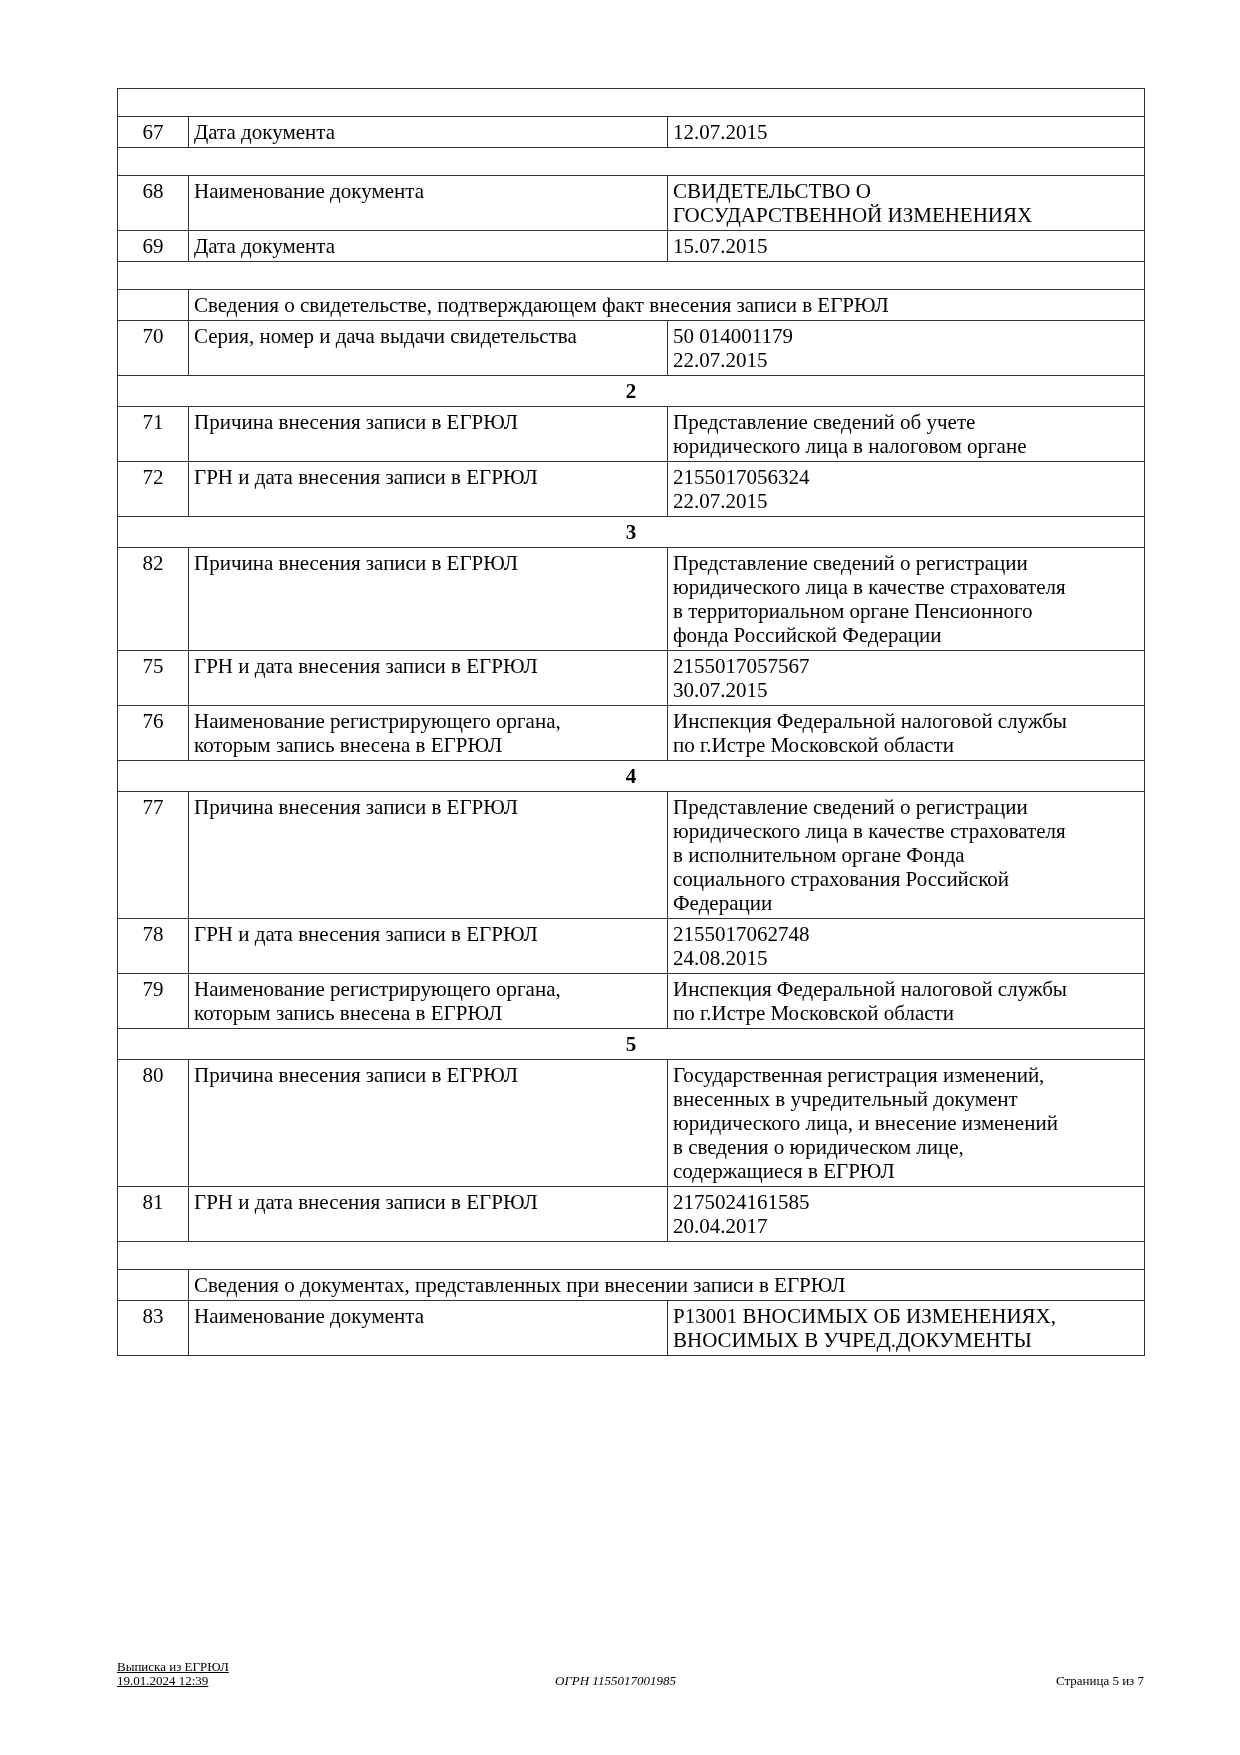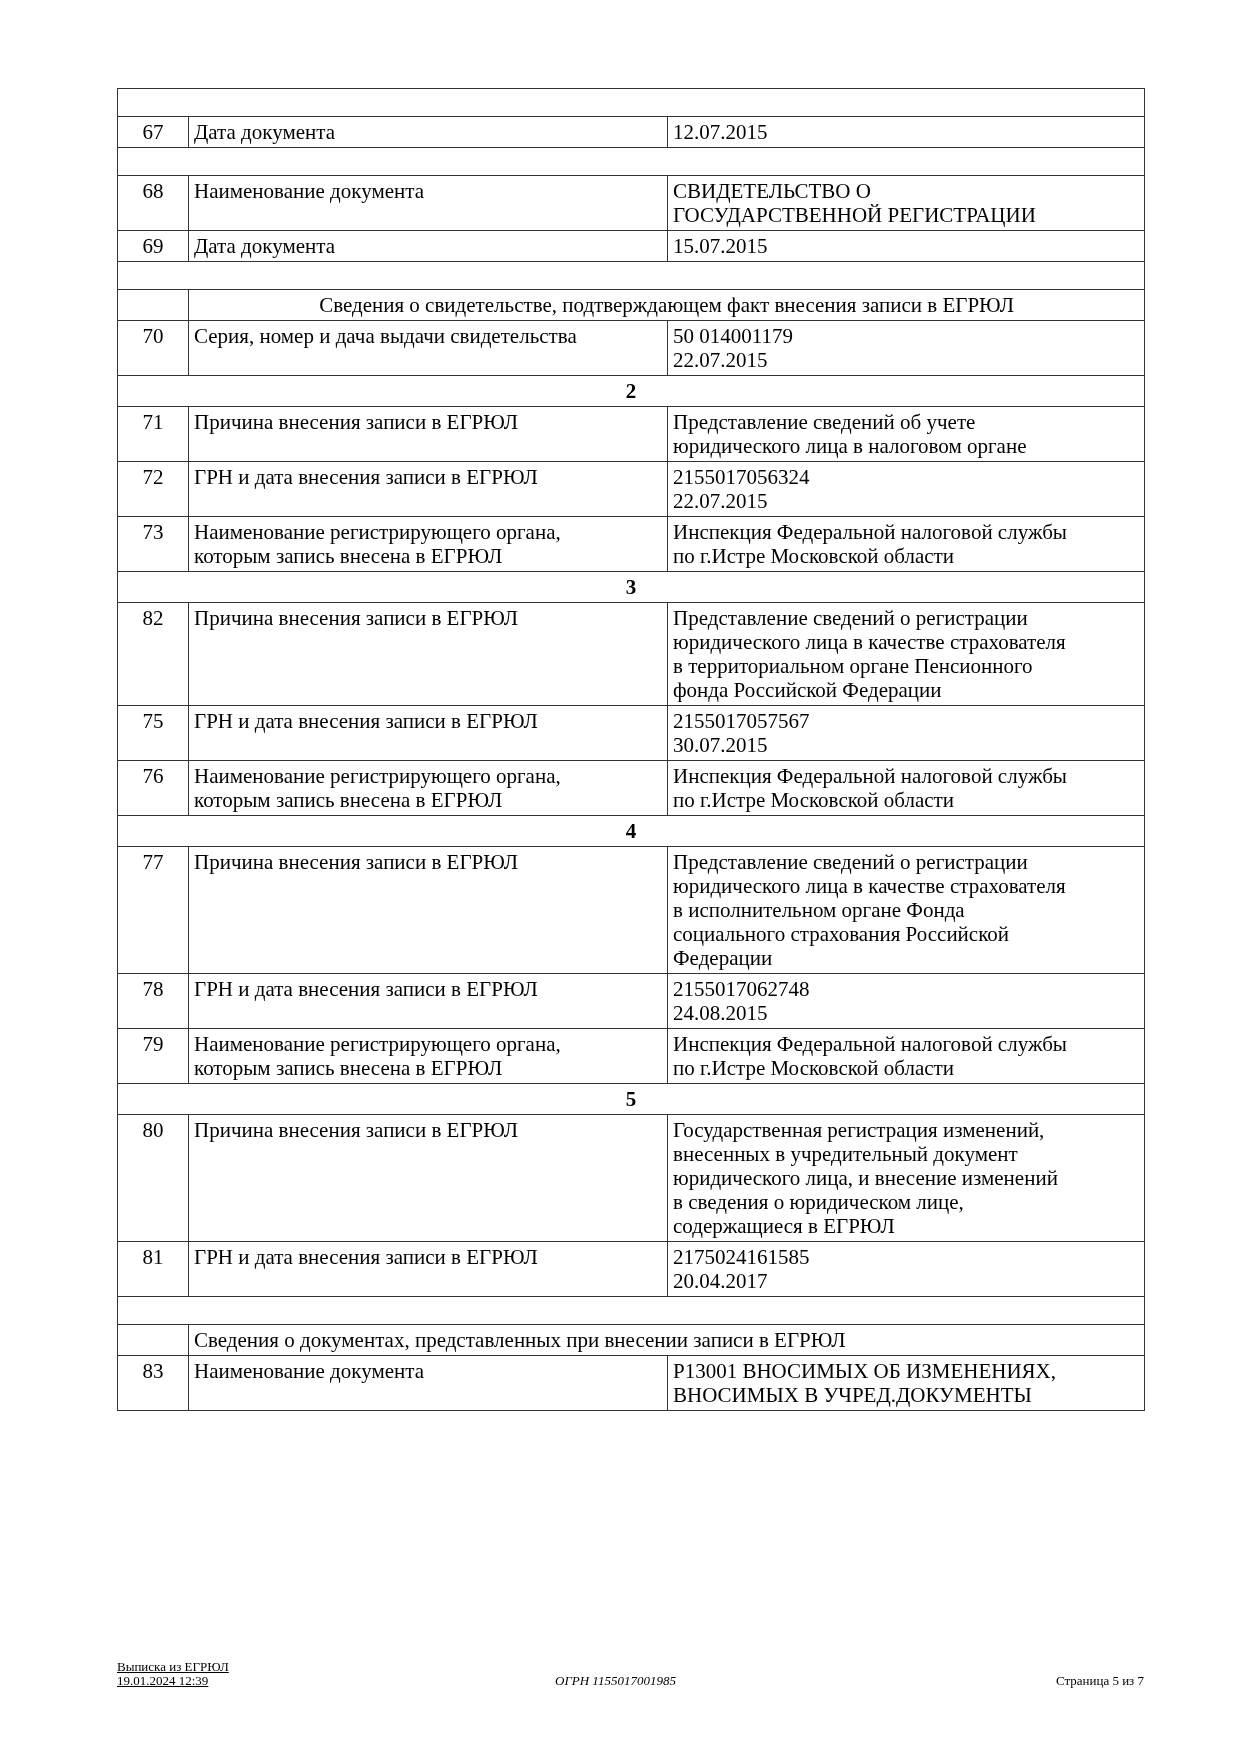--- a/index.html
+++ b/index.html
@@ -15,21 +15,21 @@
   .page-table td {
     border: 1.5px solid #333; vertical-align: top;
     padding: 3px 5px 3px 5px;
   }
   col.c-num { width: 71px; }
   col.c-label { width: 479px; }
   col.c-value { width: 477px; }
   td.num { text-align: center; }
   tr.spacer td { height: 27px; padding: 0; }
   tr.group td { text-align: center; font-weight: bold; height: 24px; }
-  td.section-title { text-align: center; }
+  td.section-title { }
   td.section-title.left { text-align: left; margin-left: 11px; }
   .line { display: block; }
   .footer {
     position: absolute; left: 117px; top: 1660px; width: 1027px;
     font-size: 13px; line-height: 14px;
   }
   .footer .f-left { position: absolute; left: 0; top: 0; text-decoration: underline; }
   .footer .f-mid { position: absolute; left: 438px; top: 14px; font-style: italic; }
   .footer .f-right { position: absolute; right: 0; top: 14px; }
 </style>
@@ -58,21 +58,21 @@
       <tr class="spacer">
         <td colspan="3"></td>
       </tr>
       <tr>
         <td class="num">68</td>
         <td>
           <span class="line">Наименование документа</span>
         </td>
         <td>
           <span class="line">СВИДЕТЕЛЬСТВО О</span>
-          <span class="line">ГОСУДАРСТВЕННОЙ РЕГИСТРАЦИИ</span>
+          <span class="line">ГОСУДАРСТВЕННОЙ ИЗМЕНЕНИЯХ</span>
         </td>
       </tr>
       <tr>
         <td class="num">69</td>
         <td>
           <span class="line">Дата документа</span>
         </td>
         <td>
           <span class="line">15.07.2015</span>
         </td>
@@ -108,31 +108,20 @@
         </td>
       </tr>
       <tr>
         <td class="num">72</td>
         <td>
           <span class="line">ГРН и дата внесения записи в ЕГРЮЛ</span>
         </td>
         <td>
           <span class="line">2155017056324</span>
           <span class="line">22.07.2015</span>
-        </td>
-      </tr>
-      <tr>
-        <td class="num">73</td>
-        <td>
-          <span class="line">Наименование регистрирующего органа,</span>
-          <span class="line">которым запись внесена в ЕГРЮЛ</span>
-        </td>
-        <td>
-          <span class="line">Инспекция Федеральной налоговой службы</span>
-          <span class="line">по г.Истре Московской области</span>
         </td>
       </tr>
       <tr class="group">
         <td colspan="3">3</td>
       </tr>
       <tr>
         <td class="num">82</td>
         <td>
           <span class="line">Причина внесения записи в ЕГРЮЛ</span>
         </td>

